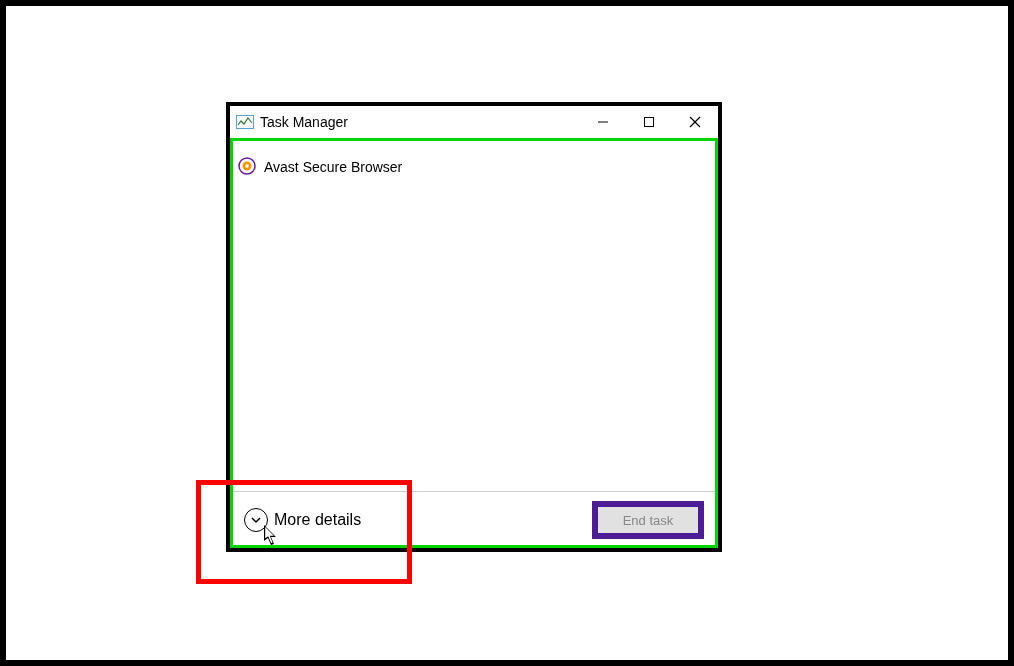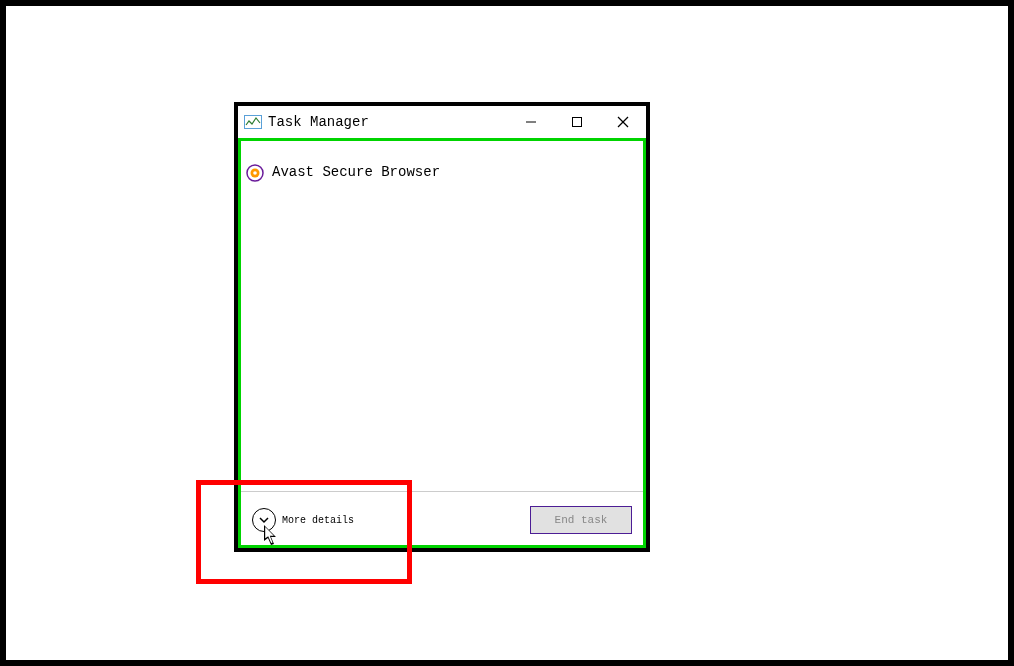--- a/index.html
+++ b/index.html
@@ -15,30 +15,29 @@
   .canvas {
     position: relative;
     box-sizing: border-box;
     width: 1014px;
     height: 666px;
     border: 6px solid #000;
     background: #fff;
   }
   .tm-window {
     position: absolute;
-    left: 228px;
+    left: 220px;
     top: 96px;
-    width: 416px;
+    width: 496px;
     height: 450px;
     border: 4px solid #000;
     background: #fff;
     box-sizing: border-box;
     display: flex;
     flex-direction: column;
-    font-family: Liberation Mono, monospace;
   }
   .titlebar {
     height: 32px;
     display: flex;
     align-items: center;
     border-bottom: 1px solid #eee;
     padding-left: 6px;
   }
   .titlebar .app-icon {
     width: 18px;
@@ -67,24 +66,23 @@
     border: 3px solid #00d400;
     pointer-events: none;
     box-sizing: border-box;
   }
   .process-list {
     flex: 1;
     padding-top: 6px;
   }
   .process-row {
     display: flex;
-    align-items: flex-start;
+    align-items: flex-end;
     height: 28px;
     padding: 2px 8px;
-    margin-top: 17px;
   }
   .process-row .p-icon {
     width: 18px;
     height: 18px;
     margin-right: 8px;
     flex-shrink: 0;
   }
   .footer-sep {
     height: 1px;
     background: #ccc;
@@ -93,41 +91,41 @@
   .footer {
     height: 56px;
     display: flex;
     align-items: center;
     padding: 0 14px;
   }
   .more-details {
     display: flex;
     align-items: center;
     gap: 6px;
-    font-size: 10px;
+    font-size: 16px;
     color: #000;
     cursor: pointer;
   }
   .more-details .chev {
     width: 22px;
     height: 22px;
     border: 1.5px solid #000;
     border-radius: 50%;
     display: flex;
     align-items: center;
     justify-content: center;
   }
   .footer .spacer { flex: 1; }
   .end-task-btn {
     width: 100px;
     height: 26px;
     background: #e1e1e1;
-    border: 1px solid #4c1d95;
+    border: 6px solid #4c1d95;
     color: #888;
-    font-size: 11px;
+    font-size: 13px;
     display: flex;
     align-items: center;
     justify-content: center;
     cursor: default;
   }
   .red-box {
     position: absolute;
     left: 190px;
     top: 474px;
     width: 216px;

